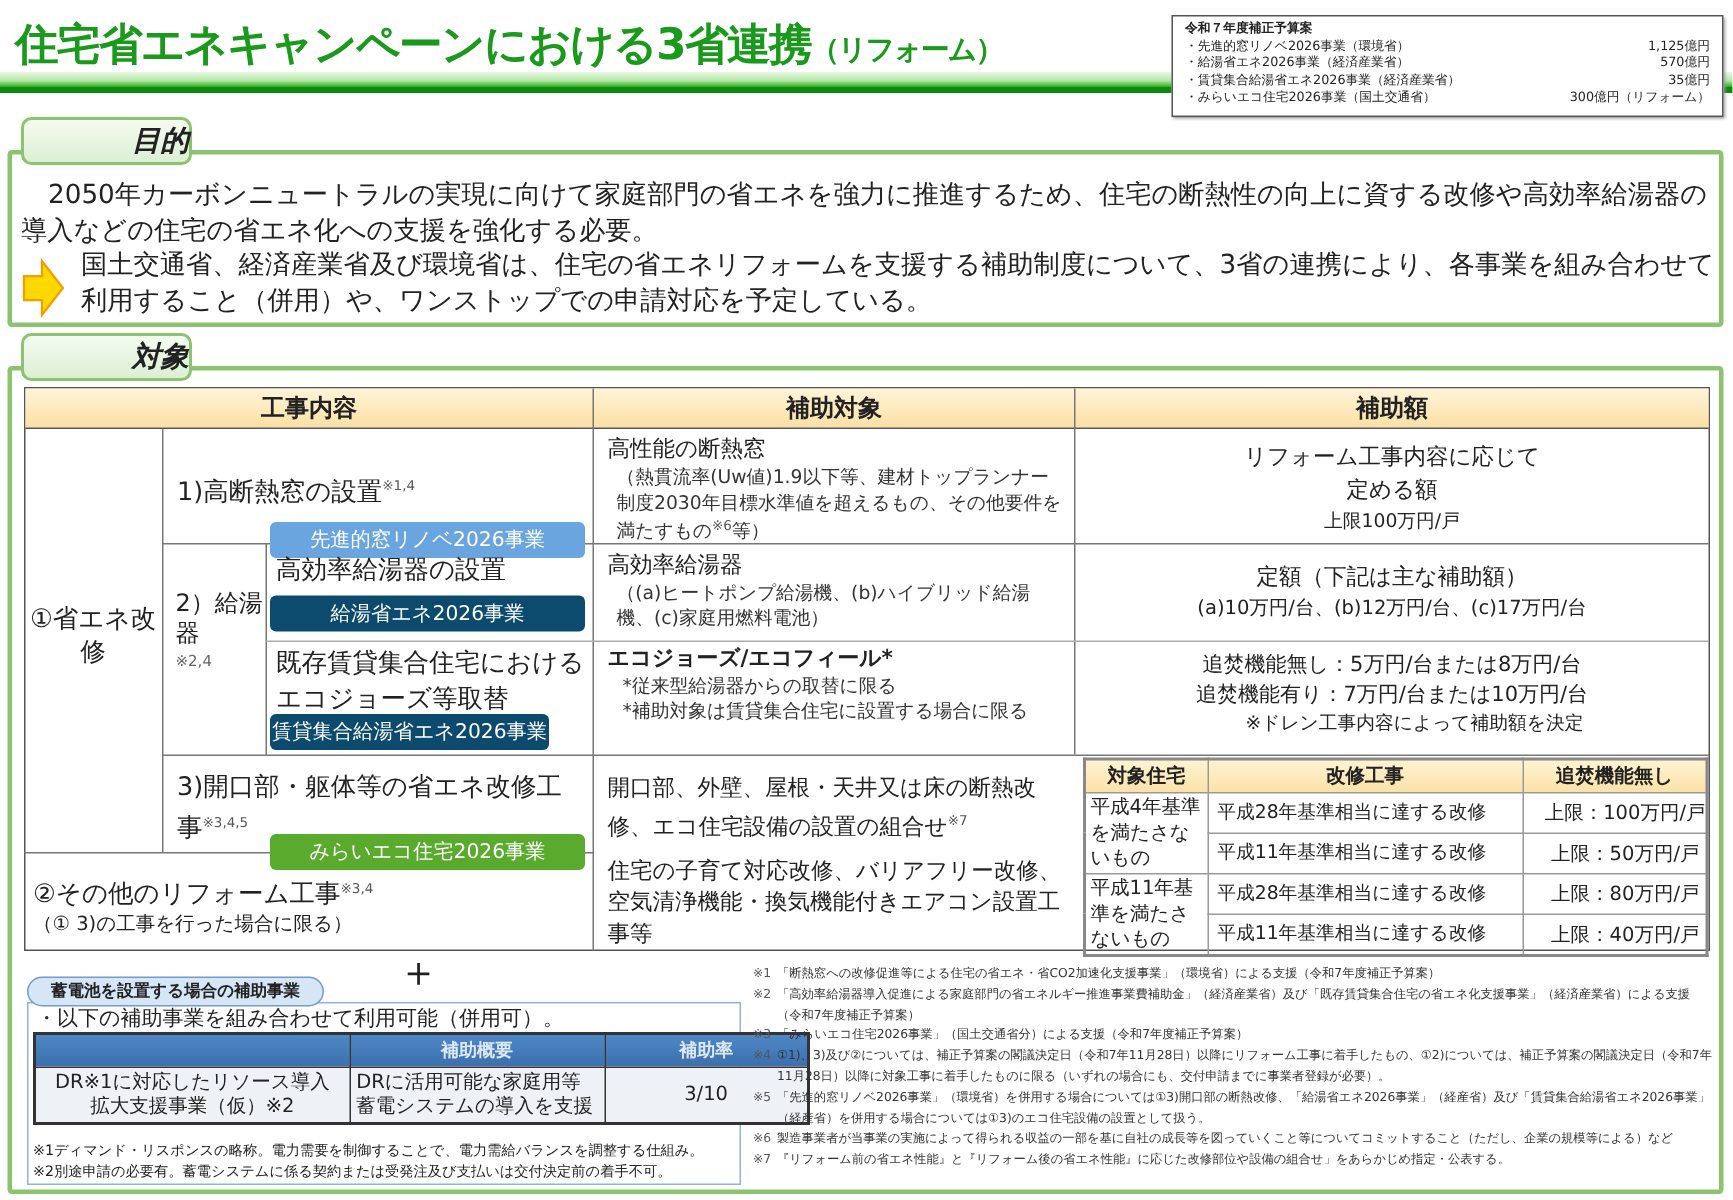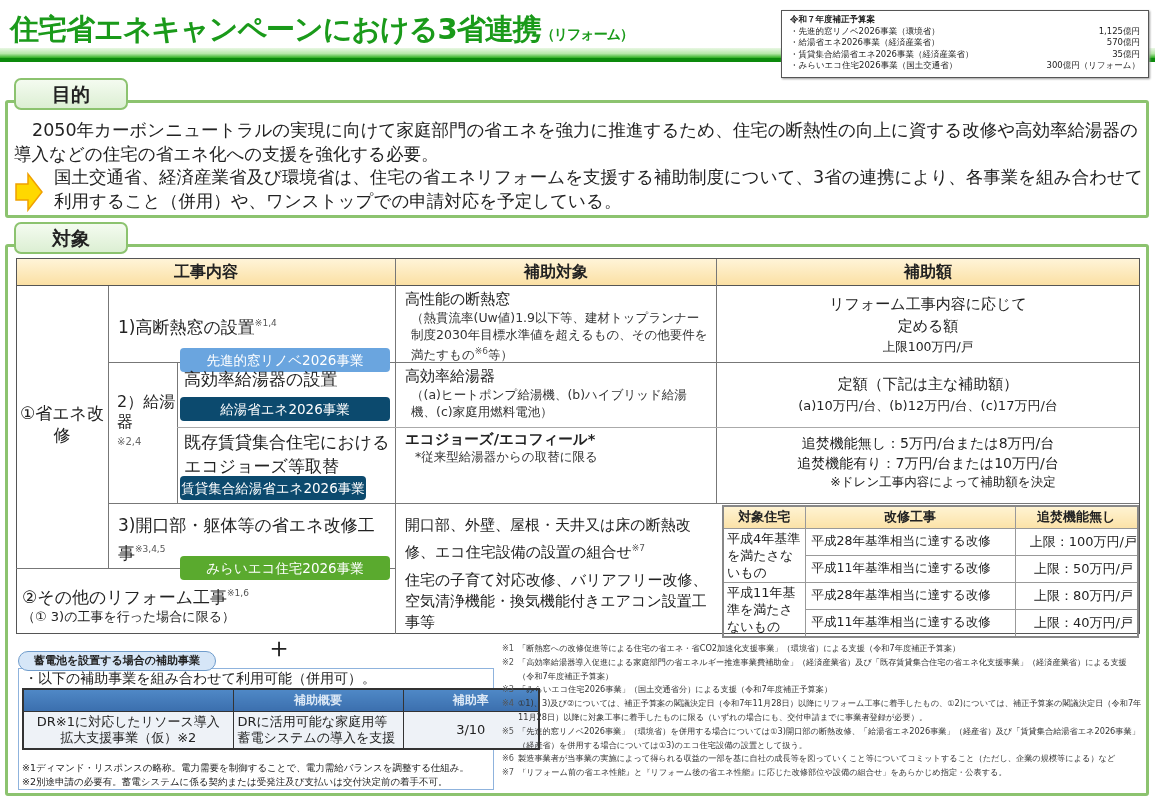--- a/index.html
+++ b/index.html
@@ -1,31 +1,31 @@
 <!DOCTYPE html>
 <html><head>
 <meta charset="utf-8">
 <style>
   * { box-sizing: border-box; margin: 0; padding: 0; }
   body { width: 1155px; height: 800px; background: #ffffff; font-family: "DejaVu Sans", sans-serif; color: #222; position: relative; overflow: hidden; }
   .abs { position: absolute; }
 
   
   .title { left: 10px; top: 10px; font-size: 29px; font-weight: bold; color: #1a9a1a; letter-spacing: -1px; white-space: nowrap; }
-  .title .sub { font-size: 14px; text-align: center; }
+  .title .sub { font-size: 19px; text-align: center; }
   .title-bar { left: 0; top: 48px; width: 1155px; height: 14px; background: linear-gradient(180deg, #e9f7e4 0%, #b6e7a8 40%, #33b025 70%, #0d8a0d 100%); }
   .title-bar-line { left: 0; top: 58px; width: 1155px; height: 4px; background: #0c8a0c; }
 
   
   .budget { left: 781px; top: 10px; width: 368px; height: 68px; background: #fff; border: 1px solid #555; box-shadow: 1px 1px 2px #999; font-size: 8.5px; padding: 3px 8px; line-height: 11.5px; }
   .budget .bt { font-weight: bold; }
   .budget .row { display: flex; justify-content: space-between; }
 
   
-  .tab { background: linear-gradient(180deg, #f4fbf0, #dcefd3); border: 2px solid #8cc36f; border-radius: 7px; font-size: 19px; font-weight: bold; color: #222; text-align: center; line-height: 28px; }
+  .tab { background: linear-gradient(180deg, #f4fbf0, #dcefd3); border: 2px solid #8cc36f; border-radius: 7px; font-size: 19px; font-weight: bold; color: #222; text-align: right; line-height: 28px; font-style: italic; }
   .tab-mokuteki { left: 14px; top: 78px; width: 114px; height: 32px; }
   .tab-taisho { left: 14px; top: 222px; width: 114px; height: 32px; }
 
   .box-mokuteki { left: 5px; top: 100px; width: 1144px; height: 118px; border: 3px solid #8cc36f; border-radius: 3px; background: #fff; }
   .box-taisho { left: 5px; top: 244px; width: 1144px; height: 552px; border: 3px solid #8cc36f; border-radius: 3px; background: #fff; }
 
   .purpose-text { left: 14px; top: 118px; width: 1128px; font-size: 17.5px; line-height: 24px; color: #222; }
   .purpose-text p { text-indent: 18px; }
   .arrow { left: 14px; top: 172px; width: 30px; height: 40px; }
   .purpose-conclusion { left: 54px; top: 165px; width: 1090px; font-size: 17.5px; line-height: 24px; }
@@ -151,33 +151,34 @@
   <div class="abs" style="left:717px;top:372px;width:422px;text-align:center;">
     <div style="font-size:15px;line-height:24px;">定額（下記は主な補助額）</div>
     <div style="font-size:13px;line-height:20px;">(a)10万円/台、(b)12万円/台、(c)17万円/台</div>
   </div>
 
   <div class="abs" style="left:184px;top:430px;width:208px;font-size:17px;line-height:24px;">既存賃貸集合住宅におけるエコジョーズ等取替</div>
   <div class="badge badge-orange" style="left:180px;top:476px;width:186px;">賃貸集合給湯省エネ2026事業</div>
   <div class="abs" style="left:405px;top:430px;width:305px;font-size:14.5px;line-height:18px;">
     <div style="font-weight:bold;">エコジョーズ/エコフィール*</div>
     <div class="small" style="padding-left:10px;">*従来型給湯器からの取替に限る</div>
+    <div class="small" style="padding-left:10px;">*補助対象は賃貸集合住宅に設置する場合に限る</div>
   </div>
   <div class="abs" style="left:717px;top:433px;width:422px;text-align:center;">
     <div style="font-size:14px;line-height:20px;">追焚機能無し：5万円/台または8万円/台</div>
     <div style="font-size:14px;line-height:20px;">追焚機能有り：7万円/台または10万円/台</div>
     <div style="font-size:12.5px;line-height:18px;padding-left:30px;">※ドレン工事内容によって補助額を決定</div>
   </div>
 
   <div class="abs" style="left:118px;top:513px;width:270px;font-size:17px;line-height:24px;"><span>3)開口部・躯体等の省エネ改修工事</span><span class="sup">※3,4,5</span></div>
   <div class="badge badge-green" style="left:180px;top:556px;width:210px;">みらいエコ住宅2026事業</div>
   <div class="abs" style="left:405px;top:514px;width:300px;font-size:15px;line-height:23px;"><span>開口部、外壁、屋根・天井又は床の断熱改修、エコ住宅設備の設置の組合せ</span><span class="sup">※7</span></div>
 
   <div class="abs" style="left:22px;top:582px;width:370px;">
-    <div style="font-size:17px;line-height:22px;"><span>②その他のリフォーム工事</span><span class="sup">※1,6</span></div>
+    <div style="font-size:17px;line-height:22px;"><span>②その他のリフォーム工事</span><span class="sup">※3,4</span></div>
     <div style="font-size:13px;line-height:18px;">（① 3)の工事を行った場合に限る）</div>
   </div>
   <div class="abs" style="left:405px;top:570px;width:305px;font-size:15px;line-height:21px;">住宅の子育て対応改修、バリアフリー改修、空気清浄機能・換気機能付きエアコン設置工事等</div>
 </div>
 
 <table class="sub-table">
   <tbody>
       <tr>
     <th style="width:82px;">対象住宅</th>
     <th style="width:210px;">改修工事</th>

